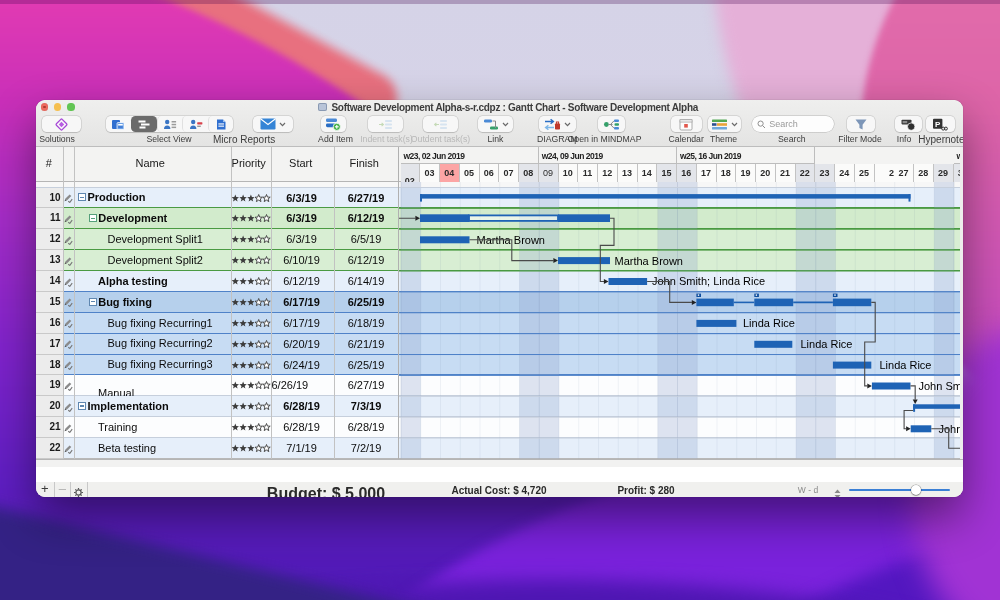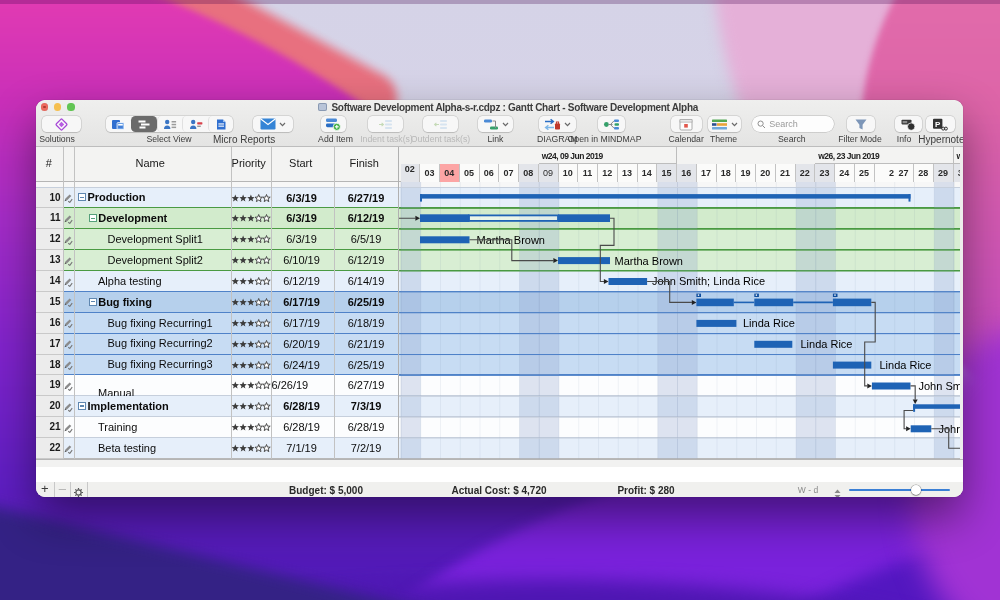--- a/index.html
+++ b/index.html
@@ -314,21 +314,21 @@
     <div style="position:absolute;left:28px;top:171.0px;width:335px;height:20.88px;background:#e6effa;border-bottom:1px solid #4f82c8;box-sizing:border-box;"></div>
     <div style="position:absolute;left:0;top:171.0px;width:28px;height:20.88px;background:#ececec;border-bottom:1px solid #c9c9c9;box-sizing:border-box;"></div>
     <div style="position:absolute;left:0;top:175.0px;width:25px;text-align:right;font-size:10px;font-weight:bold;color:#1a1a1a;">14</div>
     <div style="position:absolute;left:27.5px;top:175.5px;">
       <svg width="11" height="11" viewBox="0 0 11 11" style="display:block">
         <path d="M2.2 6.8 L6.6 2.4 L8.3 4.1 L3.9 8.5 Z" fill="#8a8a8a"></path>
         <path d="M1.6 9.3 L2.2 6.9 L3.8 8.5 Z" fill="#555"></path>
         <path d="M5.2 9.2 l1.6 1.2 2.4-3.2" stroke="#777" stroke-width="1.1" fill="none"></path>
       </svg>
     </div>
-    <div style="position:absolute;left:62.5px;top:174.7px;font-size:11px;font-weight:normal;color:#0b0b0b;white-space:nowrap;">Alpha testing</div>
+    <div style="position:absolute;left:62.5px;top:174.7px;font-size:11px;font-weight:bold;color:#0b0b0b;white-space:nowrap;">Alpha testing</div>
     <div style="position:absolute;left:195.5px;top:176.0px;width:38px;">
       <svg width="40" height="11" viewBox="0 0 40 11" style="display:block">
         <path d="M4.3,1.5 L5.3,4.1 L8.0,4.2 L5.9,5.9 L6.6,8.6 L4.3,7.1 L2.0,8.6 L2.7,5.9 L0.6,4.2 L3.3,4.1 Z" fill="#3d3d3d"></path>
         <path d="M12.1,1.5 L13.1,4.1 L15.8,4.2 L13.7,5.9 L14.4,8.6 L12.1,7.1 L9.8,8.6 L10.5,5.9 L8.4,4.2 L11.1,4.1 Z" fill="#3d3d3d"></path>
         <path d="M19.9,1.5 L20.9,4.1 L23.6,4.2 L21.5,5.9 L22.2,8.6 L19.9,7.1 L17.6,8.6 L18.3,5.9 L16.2,4.2 L18.9,4.1 Z" fill="#3d3d3d"></path>
         <path d="M27.7,1.5 L28.7,4.1 L31.4,4.2 L29.3,5.9 L30.0,8.6 L27.7,7.1 L25.4,8.6 L26.1,5.9 L24.0,4.2 L26.7,4.1 Z" fill="#ffffff" stroke="#3d3d3d" stroke-width="0.9"></path>
         <path d="M35.5,1.5 L36.5,4.1 L39.2,4.2 L37.1,5.9 L37.8,8.6 L35.5,7.1 L33.2,8.6 L33.9,5.9 L31.8,4.2 L34.5,4.1 Z" fill="#ffffff" stroke="#3d3d3d" stroke-width="0.9"></path>
       </svg>
     </div>
     <div style="position:absolute;left:236px;top:175.0px;width:60px;text-align:center;font-size:11px;font-weight:normal;color:#0b0b0b;">6/12/19</div>
@@ -510,24 +510,25 @@
     <div style="position:absolute;left:236px;top:342.1px;width:60px;text-align:center;font-size:11px;font-weight:normal;color:#0b0b0b;">7/1/19</div>
     <div style="position:absolute;left:300.5px;top:342.1px;width:60px;text-align:center;font-size:11px;font-weight:normal;color:#0b0b0b;">7/2/19</div>
     <div style="position:absolute;left:27.5px;top:46.5px;width:1px;height:312.4px;background:#c2c2c2;"></div>
     <div style="position:absolute;left:38.5px;top:46.5px;width:1px;height:312.4px;background:#c2c2c2;"></div>
     <div style="position:absolute;left:195.0px;top:46.5px;width:1px;height:312.4px;background:#c2c2c2;"></div>
     <div style="position:absolute;left:235.5px;top:46.5px;width:1px;height:312.4px;background:#c2c2c2;"></div>
     <div style="position:absolute;left:298.0px;top:46.5px;width:1px;height:312.4px;background:#c2c2c2;"></div>
     <div style="position:absolute;left:362.5px;top:46.5px;width:1px;height:312.4px;background:#b0b0b0;"></div>
 <div style="position:absolute;left:363px;top:46.5px;width:561.5px;height:35.5px;background:#f3f3f2;border-bottom:1px solid #b5b5b5;box-sizing:border-box;overflow:hidden;"></div>
     <div style="position:absolute;left:363px;top:46.5px;width:561.5px;height:35.5px;overflow:hidden;">
+      <div style="position:absolute;left:2.00px;top:0;width:138.25px;height:17.5px;border-right:1px solid #bdbdbd;border-bottom:1px solid #bdbdbd;box-sizing:border-box;font-size:8.5px;font-weight:bold;color:#222;letter-spacing:-0.5px;padding:4px 0 0 3px;white-space:nowrap;">w23, 02 Jun 2019</div>
       <div style="position:absolute;left:140.25px;top:0;width:138.25px;height:17.5px;border-right:1px solid #bdbdbd;border-bottom:1px solid #bdbdbd;box-sizing:border-box;font-size:8.5px;font-weight:bold;color:#222;letter-spacing:-0.5px;padding:4px 0 0 3px;white-space:nowrap;">w24, 09 Jun 2019</div>
-      <div style="position:absolute;left:416.75px;top:0;width:138.25px;height:17.5px;border-right:1px solid #bdbdbd;border-bottom:1px solid #bdbdbd;box-sizing:border-box;font-size:8.5px;font-weight:bold;color:#222;letter-spacing:-0.5px;padding:4px 0 0 3px;white-space:nowrap;">w26, 23 Jun 2019</div>
+      <div style="position:absolute;left:278.50px;top:0;width:138.25px;height:17.5px;border-right:1px solid #bdbdbd;border-bottom:1px solid #bdbdbd;box-sizing:border-box;font-size:8.5px;font-weight:bold;color:#222;letter-spacing:-0.5px;padding:4px 0 0 3px;white-space:nowrap;">w25, 16 Jun 2019</div>
       <div style="position:absolute;left:555.00px;top:0;width:138.25px;height:17.5px;border-right:1px solid #bdbdbd;border-bottom:1px solid #bdbdbd;box-sizing:border-box;font-size:8.5px;font-weight:bold;color:#222;letter-spacing:-0.5px;padding:4px 0 0 3px;white-space:nowrap;">w27, 30 Jun 2019</div>
-      <div style="position:absolute;left:2.00px;top:17.5px;width:19.75px;height:18px;border-right:1px solid #c3c3c3;box-sizing:border-box;background:#fbfbfa;background:#e3e5ea;text-align:center;font-size:9px;font-weight:bold;color:#2a2a2a;padding-top:0;">02</div>
+      <div style="position:absolute;left:2.00px;top:17.5px;width:19.75px;height:18px;border-right:1px solid #c3c3c3;box-sizing:border-box;background:#fbfbfa;background:#e3e5ea;text-align:center;font-size:9px;font-weight:bold;color:#2a2a2a;padding-top:12px;">02</div>
       <div style="position:absolute;left:21.75px;top:17.5px;width:19.75px;height:18px;border-right:1px solid #c3c3c3;box-sizing:border-box;background:#fbfbfa;text-align:center;font-size:9px;font-weight:bold;color:#2a2a2a;padding-top:4px;">03</div>
       <div style="position:absolute;left:41.50px;top:17.5px;width:19.75px;height:18px;border-right:1px solid #c3c3c3;box-sizing:border-box;background:#fca5a5;text-align:center;font-size:9px;font-weight:bold;color:#2a2a2a;padding-top:4px;">04</div>
       <div style="position:absolute;left:61.25px;top:17.5px;width:19.75px;height:18px;border-right:1px solid #c3c3c3;box-sizing:border-box;background:#fbfbfa;text-align:center;font-size:9px;font-weight:bold;color:#2a2a2a;padding-top:4px;">05</div>
       <div style="position:absolute;left:81.00px;top:17.5px;width:19.75px;height:18px;border-right:1px solid #c3c3c3;box-sizing:border-box;background:#fbfbfa;text-align:center;font-size:9px;font-weight:bold;color:#2a2a2a;padding-top:4px;">06</div>
       <div style="position:absolute;left:100.75px;top:17.5px;width:19.75px;height:18px;border-right:1px solid #c3c3c3;box-sizing:border-box;background:#fbfbfa;text-align:center;font-size:9px;font-weight:bold;color:#2a2a2a;padding-top:4px;">07</div>
       <div style="position:absolute;left:120.50px;top:17.5px;width:19.75px;height:18px;border-right:1px solid #c3c3c3;box-sizing:border-box;background:#fbfbfa;background:#e3e5ea;text-align:center;font-size:9px;font-weight:bold;color:#2a2a2a;padding-top:4px;">08</div>
       <div style="position:absolute;left:140.25px;top:17.5px;width:19.75px;height:18px;border-right:1px solid #c3c3c3;box-sizing:border-box;background:#fbfbfa;background:#e3e5ea;text-align:center;font-size:9px;font-weight:normal;color:#2a2a2a;padding-top:4px;">09</div>
       <div style="position:absolute;left:160.00px;top:17.5px;width:19.75px;height:18px;border-right:1px solid #c3c3c3;box-sizing:border-box;background:#fbfbfa;text-align:center;font-size:9px;font-weight:bold;color:#2a2a2a;padding-top:4px;">10</div>
       <div style="position:absolute;left:179.75px;top:17.5px;width:19.75px;height:18px;border-right:1px solid #c3c3c3;box-sizing:border-box;background:#fbfbfa;text-align:center;font-size:9px;font-weight:bold;color:#2a2a2a;padding-top:4px;">11</div>
       <div style="position:absolute;left:199.50px;top:17.5px;width:19.75px;height:18px;border-right:1px solid #c3c3c3;box-sizing:border-box;background:#fbfbfa;text-align:center;font-size:9px;font-weight:bold;color:#2a2a2a;padding-top:4px;">12</div>
@@ -672,21 +673,21 @@
 <div style="position:absolute;left:0;top:360.4px;width:100%;height:7.1px;background:#f2f2f1;"></div>
 <div style="position:absolute;left:0;top:382px;width:100%;height:15.3px;background:#f0f0ee;">
   <div style="position:absolute;left:0;top:0;width:19.5px;height:100%;border-right:1px solid #c8c8c8;box-sizing:border-box;text-align:center;font-size:13px;color:#3a3a3a;line-height:14px;">+</div>
   <div style="position:absolute;left:19.5px;top:0;width:15.7px;height:100%;border-right:1px solid #c8c8c8;box-sizing:border-box;text-align:center;font-size:13px;color:#b0b0b0;line-height:13px;">–</div>
   <div style="position:absolute;left:35.2px;top:0;width:17px;height:100%;border-right:1px solid #c8c8c8;box-sizing:border-box;padding:2px 0 0 2px;"><svg width="11" height="11" viewBox="0 0 11 11">
           <g fill="none" stroke="#555" stroke-width="1.2">
             <circle cx="5.5" cy="5.5" r="2.6"></circle>
             <path d="M5.5 1 v1.6 M5.5 8.4 V10 M1 5.5 h1.6 M8.4 5.5 H10 M2.3 2.3 l1.1 1.1 M7.6 7.6 l1.1 1.1 M8.7 2.3 L7.6 3.4 M3.4 7.6 L2.3 8.7"></path>
           </g>
         </svg></div>
-  <div style="position:absolute;left:190.5px;top:2.5px;width:200px;text-align:center;font-size:10px;font-weight:bold;color:#2a2a2a;">Budget: $ 5,000</div>
+  <div style="position:absolute;left:190.5px;top:2.5px;width:200px;text-align:center;font-size:16px;font-weight:bold;color:#2a2a2a;">Budget: $ 5,000</div>
   <div style="position:absolute;left:363.5px;top:2.5px;width:200px;text-align:center;font-size:10px;font-weight:bold;color:#2a2a2a;">Actual Cost: $ 4,720</div>
   <div style="position:absolute;left:510.5px;top:2.5px;width:200px;text-align:center;font-size:10px;font-weight:bold;color:#2a2a2a;">Profit: $ 280</div>
   <div style="position:absolute;left:752.5px;top:3px;width:40px;text-align:center;font-size:8.5px;color:#8a8a8a;">W - d</div>
   <div style="position:absolute;left:797px;top:2.5px;"><svg width="9" height="10" viewBox="0 0 9 10">
           <path d="M4.5 0.5 L7.5 4 H1.5 Z" fill="#8a8a8a"></path>
           <path d="M4.5 9.5 L7.5 6 H1.5 Z" fill="#8a8a8a"></path>
         </svg></div>
   <div style="position:absolute;left:813px;top:7px;width:101px;height:1.5px;background:#3a7fd5;border-radius:1px;"></div>
   <div style="position:absolute;left:875px;top:2.5px;width:10.5px;height:10.5px;border-radius:50%;background:#fff;box-shadow:0 0 0 0.5px rgba(0,0,0,0.35),0 1px 1.5px rgba(0,0,0,0.25);"></div>
 </div>

